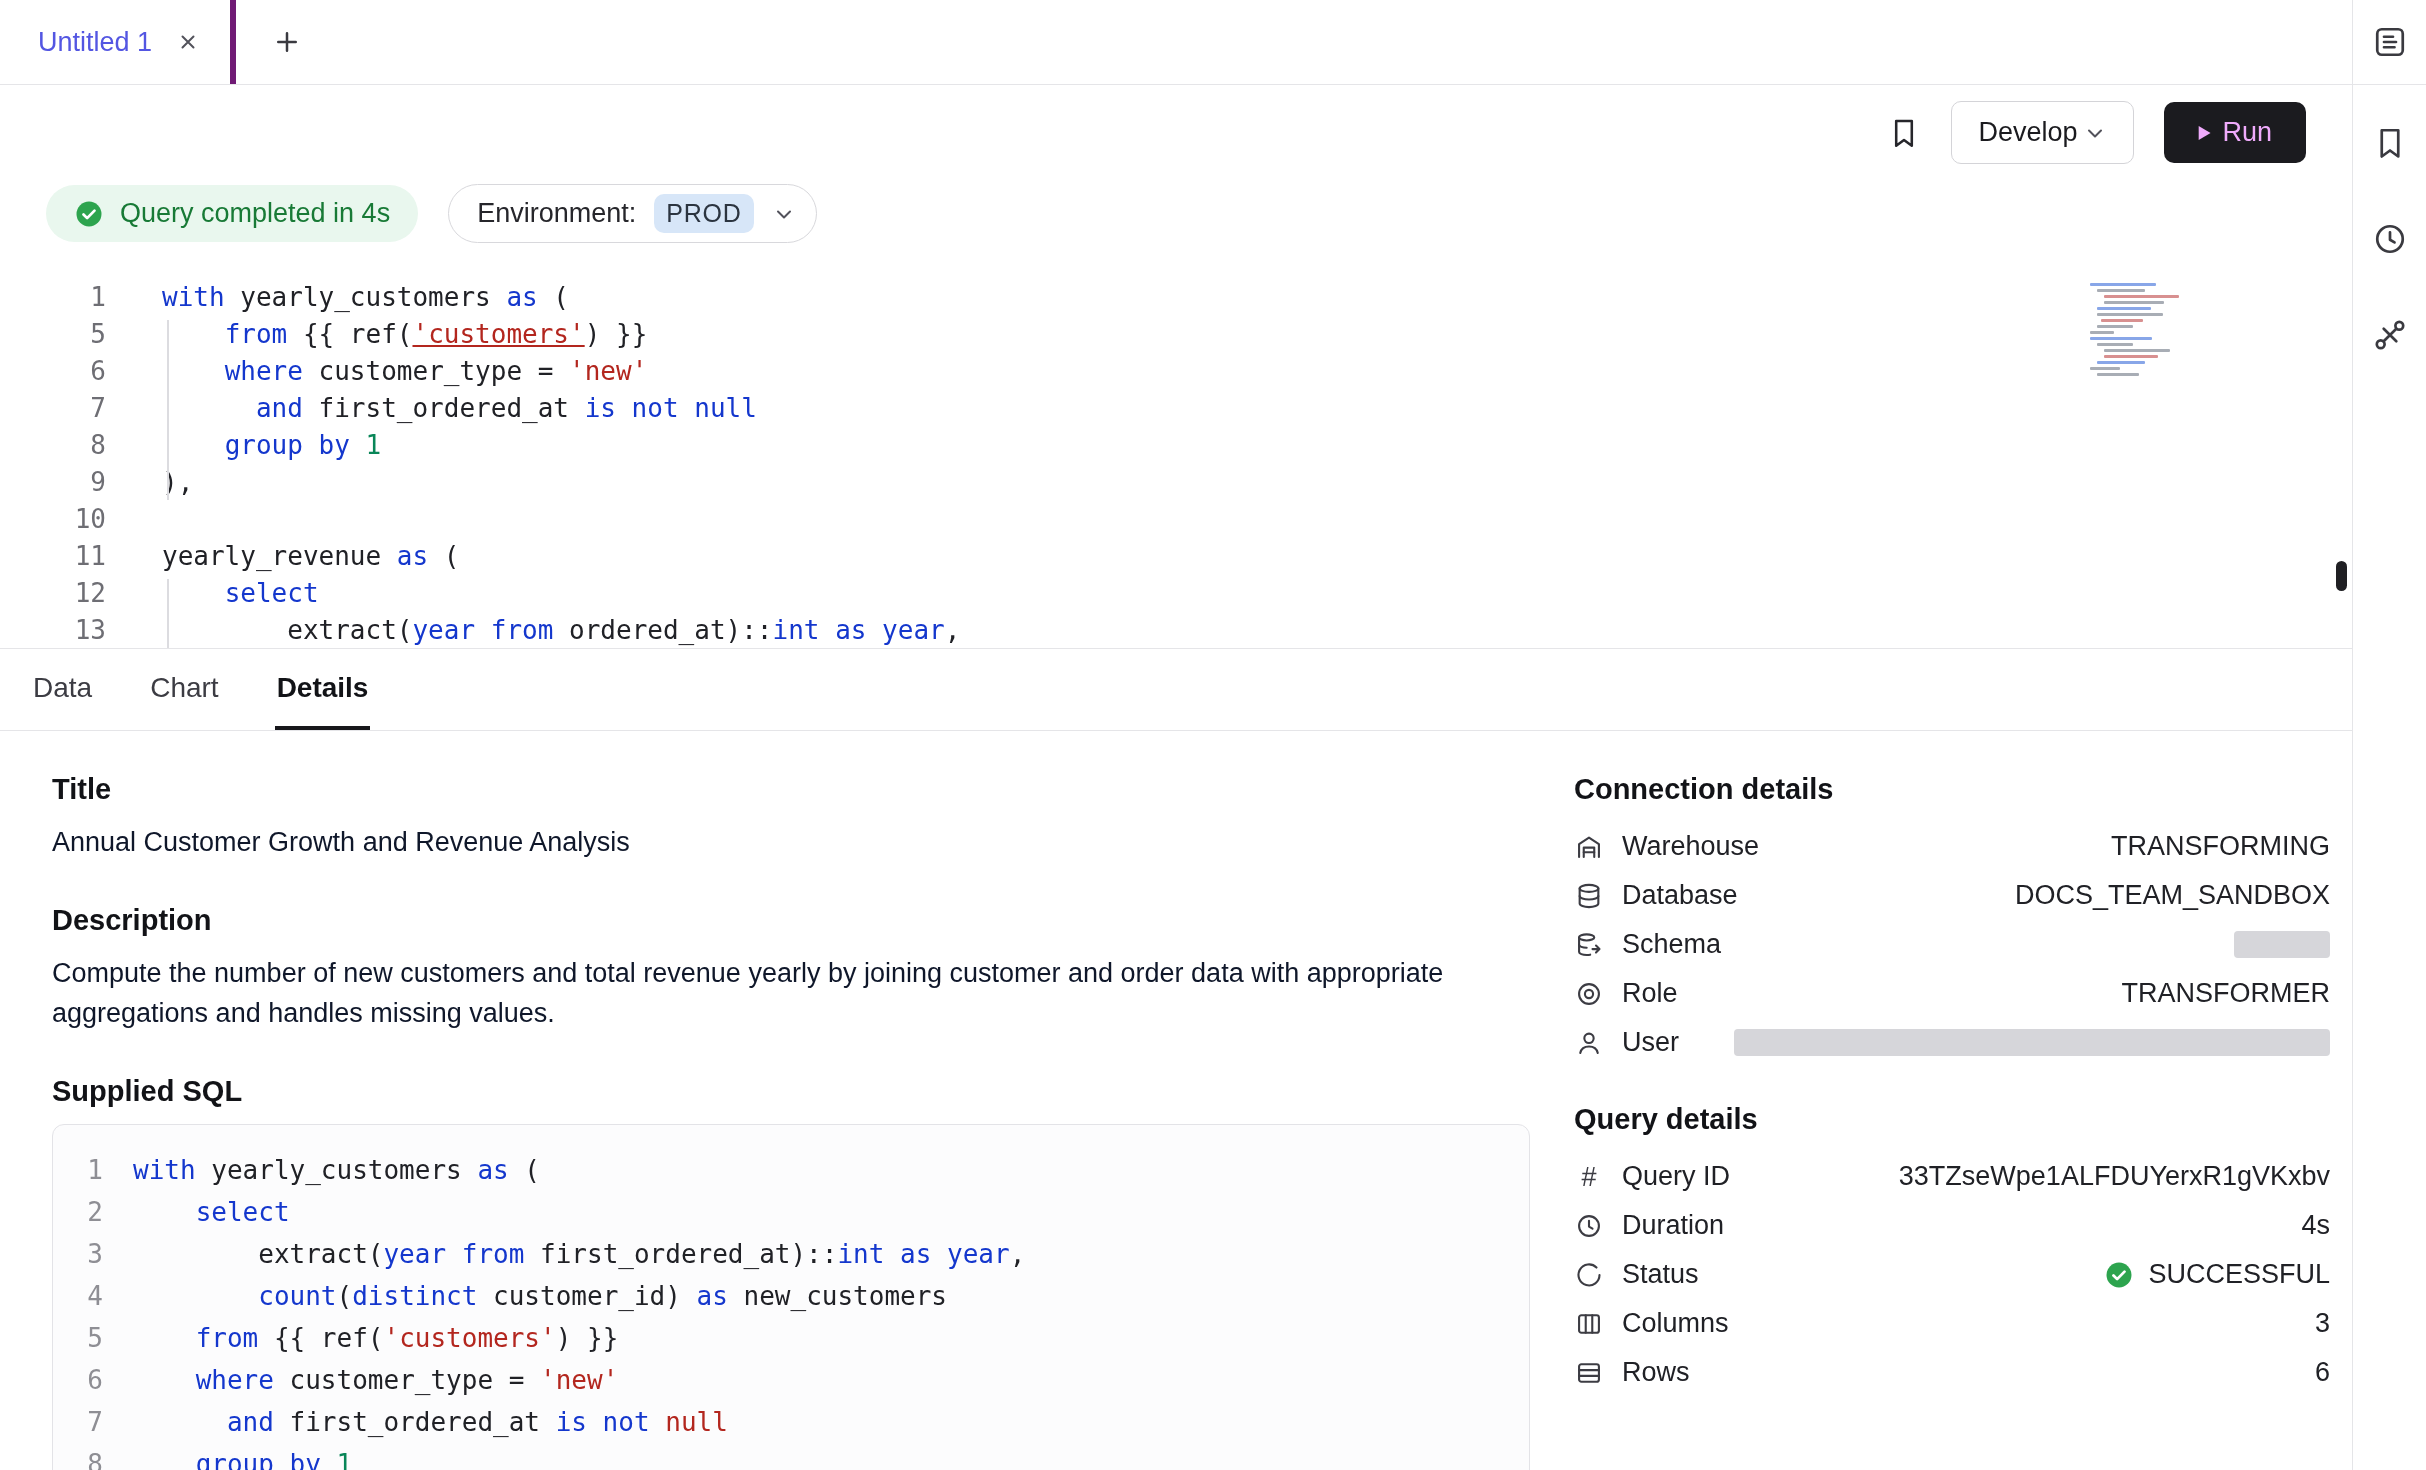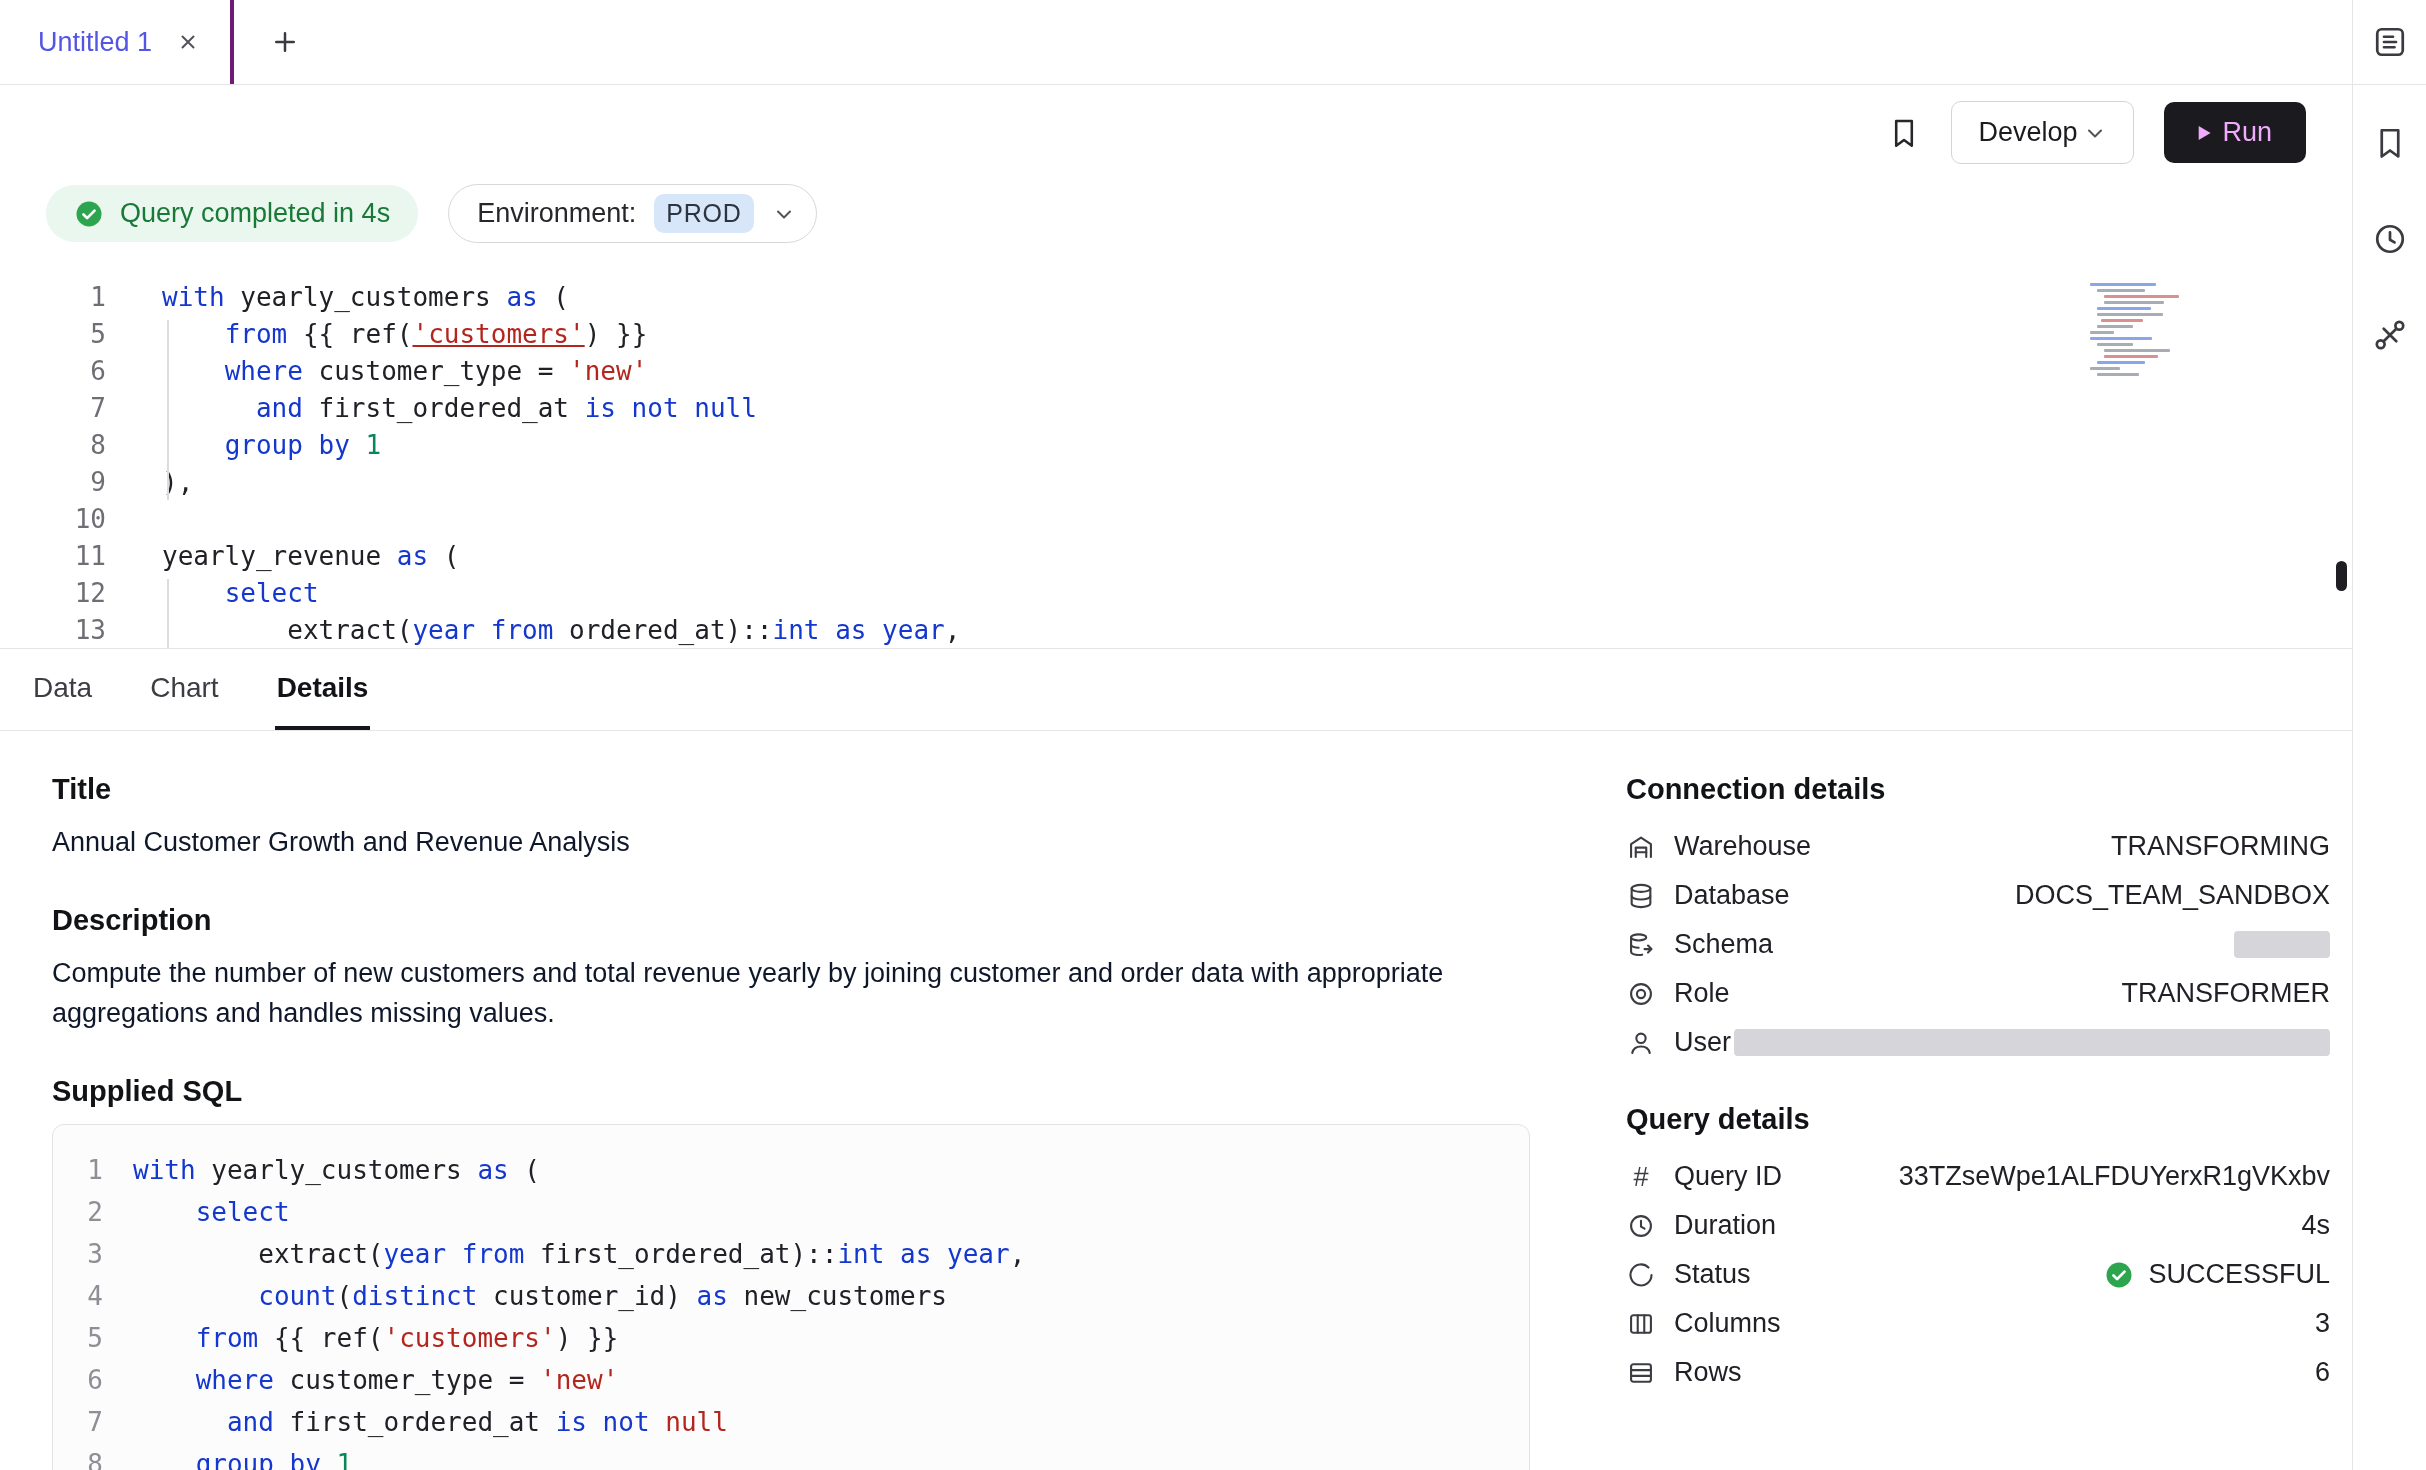--- a/index.html
+++ b/index.html
@@ -9,21 +9,21 @@
   .main { flex:1; min-width:0; display:flex; flex-direction:column; }
 
   
   .rail { width:74px; border-left:1px solid #e5e5e8; display:flex; flex-direction:column; align-items:center; flex:none; }
   .rail-cell { width:100%; height:85px; display:flex; align-items:center; justify-content:center; border-bottom:1px solid #e5e5e8; color:#3a3a40; }
   .rail-btn { color:#3a3a40; cursor:pointer; display:flex; }
   .rail-btn.m1 { margin-top:40px; } .rail-btn.m2 { margin-top:60px; }
 
   
   .tabbar { height:85px; border-bottom:1px solid #e5e5e8; display:flex; align-items:stretch; flex:none; }
-  .tab { display:flex; align-items:center; gap:24px; padding:0 30px 0 38px; border-right:4px solid #701a75; cursor:pointer; }
+  .tab { display:flex; align-items:center; gap:24px; padding:0 30px 0 38px; border-right:6px solid #701a75; cursor:pointer; }
   .tab-label { color:#5356e2; font-size:27px; }
   .tab-close { color:#52525b; display:flex; cursor:pointer; }
   .newtab { display:flex; align-items:center; padding:0 36px; color:#3a3a40; cursor:pointer; }
 
   
   .toolbar { height:95px; display:flex; align-items:center; justify-content:flex-end; gap:30px; padding-right:46px; flex:none; }
   .icon-btn { color:#26262b; display:flex; cursor:pointer; }
   .btn { display:flex; align-items:center; gap:6px; font-size:27px; border-radius:10px; cursor:pointer; border:none; background:none; font-family:inherit; }
   .btn-develop { border:1px solid #d4d4d8; padding:15px 26px; color:#1b1b1f; background:#fff; }
   .btn-run { background:#1b1b1f; color:#f0abfc; padding:15px 34px 15px 26px; }
@@ -49,21 +49,21 @@
   .mm-row { height:3px; margin-bottom:3px; border-radius:1px; }
   .mm-b{background:#88a6e8;} .mm-d{background:#a8adb5;} .mm-r{background:#d89090;}
   .ed-scroll { position:absolute; right:5px; top:292px; width:11px; height:30px; border-radius:6px; background:#1f1f23; cursor:grab; }
 
   
   .rtabs { height:82px; border-bottom:1px solid #e5e5e8; display:flex; align-items:stretch; gap:54px; padding-left:31px; flex:none; }
   .rtab { display:flex; align-items:center; font-size:28px; color:#3c3c43; border-bottom:4px solid transparent; cursor:pointer; padding:0 2px; }
   .rtab.active { color:#121317; font-weight:700; border-bottom-color:#17171b; }
 
   
-  .details { flex:1; display:flex; gap:96px; padding:42px 22px 0 52px; overflow:hidden; }
+  .details { flex:1; display:flex; gap:44px; padding:42px 22px 0 52px; overflow:hidden; }
   .dleft { width:1478px; flex:none; }
   .dhead { font-size:29px; font-weight:700; color:#121317; margin-bottom:16px; }
   .dtext { font-size:27px; color:#0f172a; line-height:40px; margin-bottom:42px; }
   .sql-block { border:1px solid #e3e3e7; border-radius:12px; background:#fcfcfd; padding:24px 0;
                font-family:"DejaVu Sans Mono","Liberation Mono",monospace; font-size:26px; }
   .sql-line { display:flex; height:42px; line-height:42px; }
   .sql-num { width:50px; text-align:right; color:#8e8e94; flex:none; }
   .sql-text { padding-left:30px; white-space:pre; }
   .dright { flex:1; min-width:0; }
   .drow { display:flex; align-items:center; height:49px; font-size:27px; }

